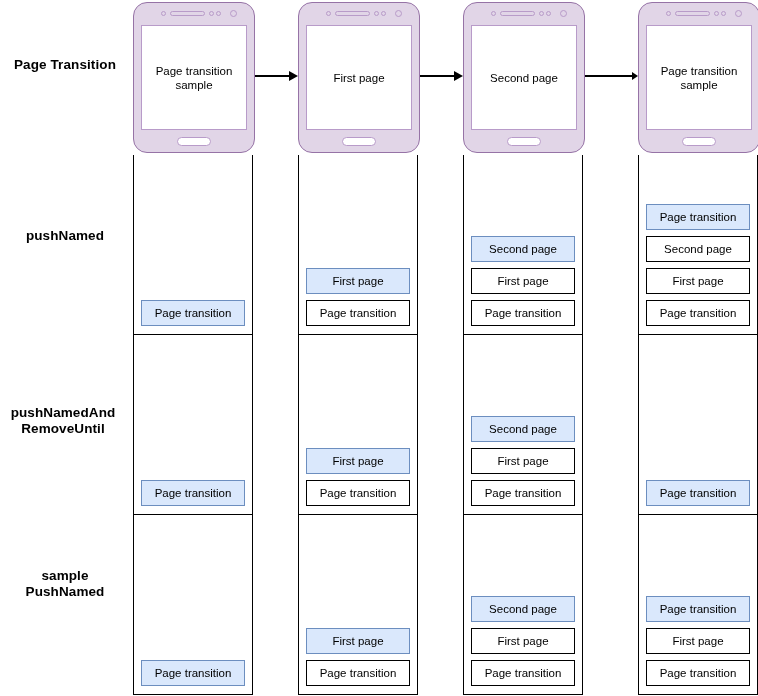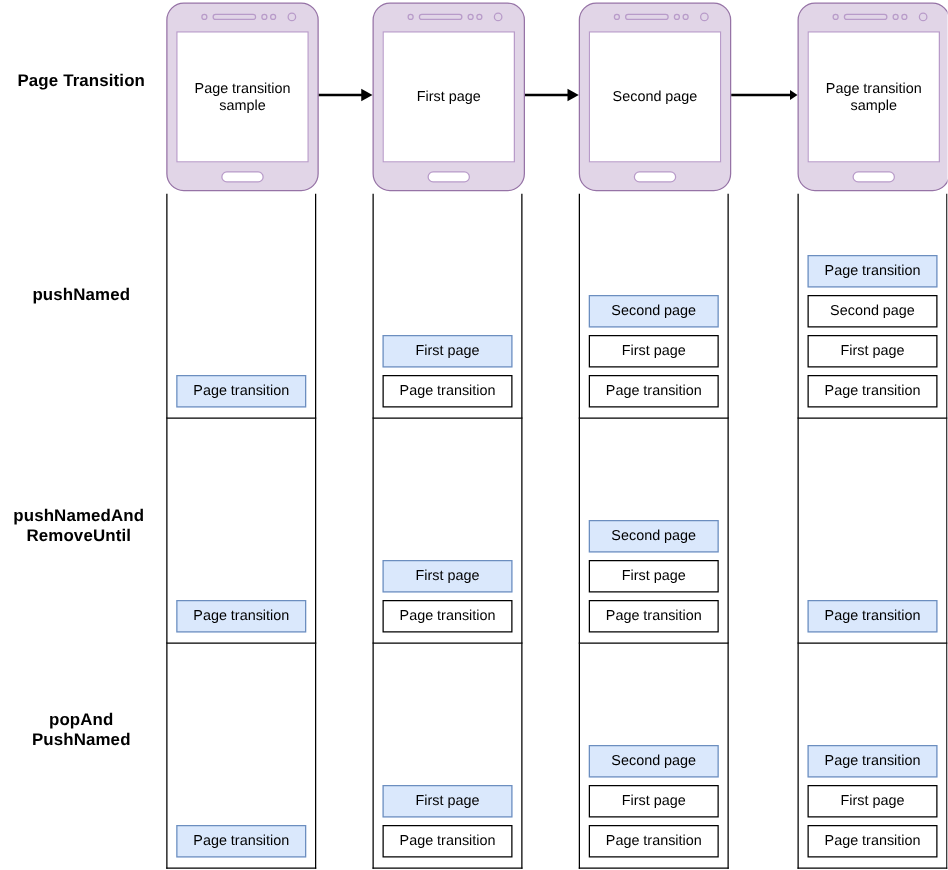--- a/index.html
+++ b/index.html
@@ -245,21 +245,21 @@
     </div>
     <div class="stack" style="left: 463px; top: 335px; height: 180px;">
       <div class="card hl">Second page</div>
       <div class="card">First page</div>
       <div class="card">Page transition</div>
     </div>
     <div class="stack" style="left: 638px; top: 335px; height: 180px;">
       <div class="card hl">Page transition</div>
     </div>
     <div class="row-label" style="top: 568px;">
-      <div>popAnd</div>
+      <div>sample</div>
       <div>PushNamed</div>
     </div>
     <div class="stack" style="left: 133px; top: 515px; height: 180px;">
       <div class="card hl">Page transition</div>
     </div>
     <div class="stack" style="left: 298px; top: 515px; height: 180px;">
       <div class="card hl">First page</div>
       <div class="card">Page transition</div>
     </div>
     <div class="stack" style="left: 463px; top: 515px; height: 180px;">

